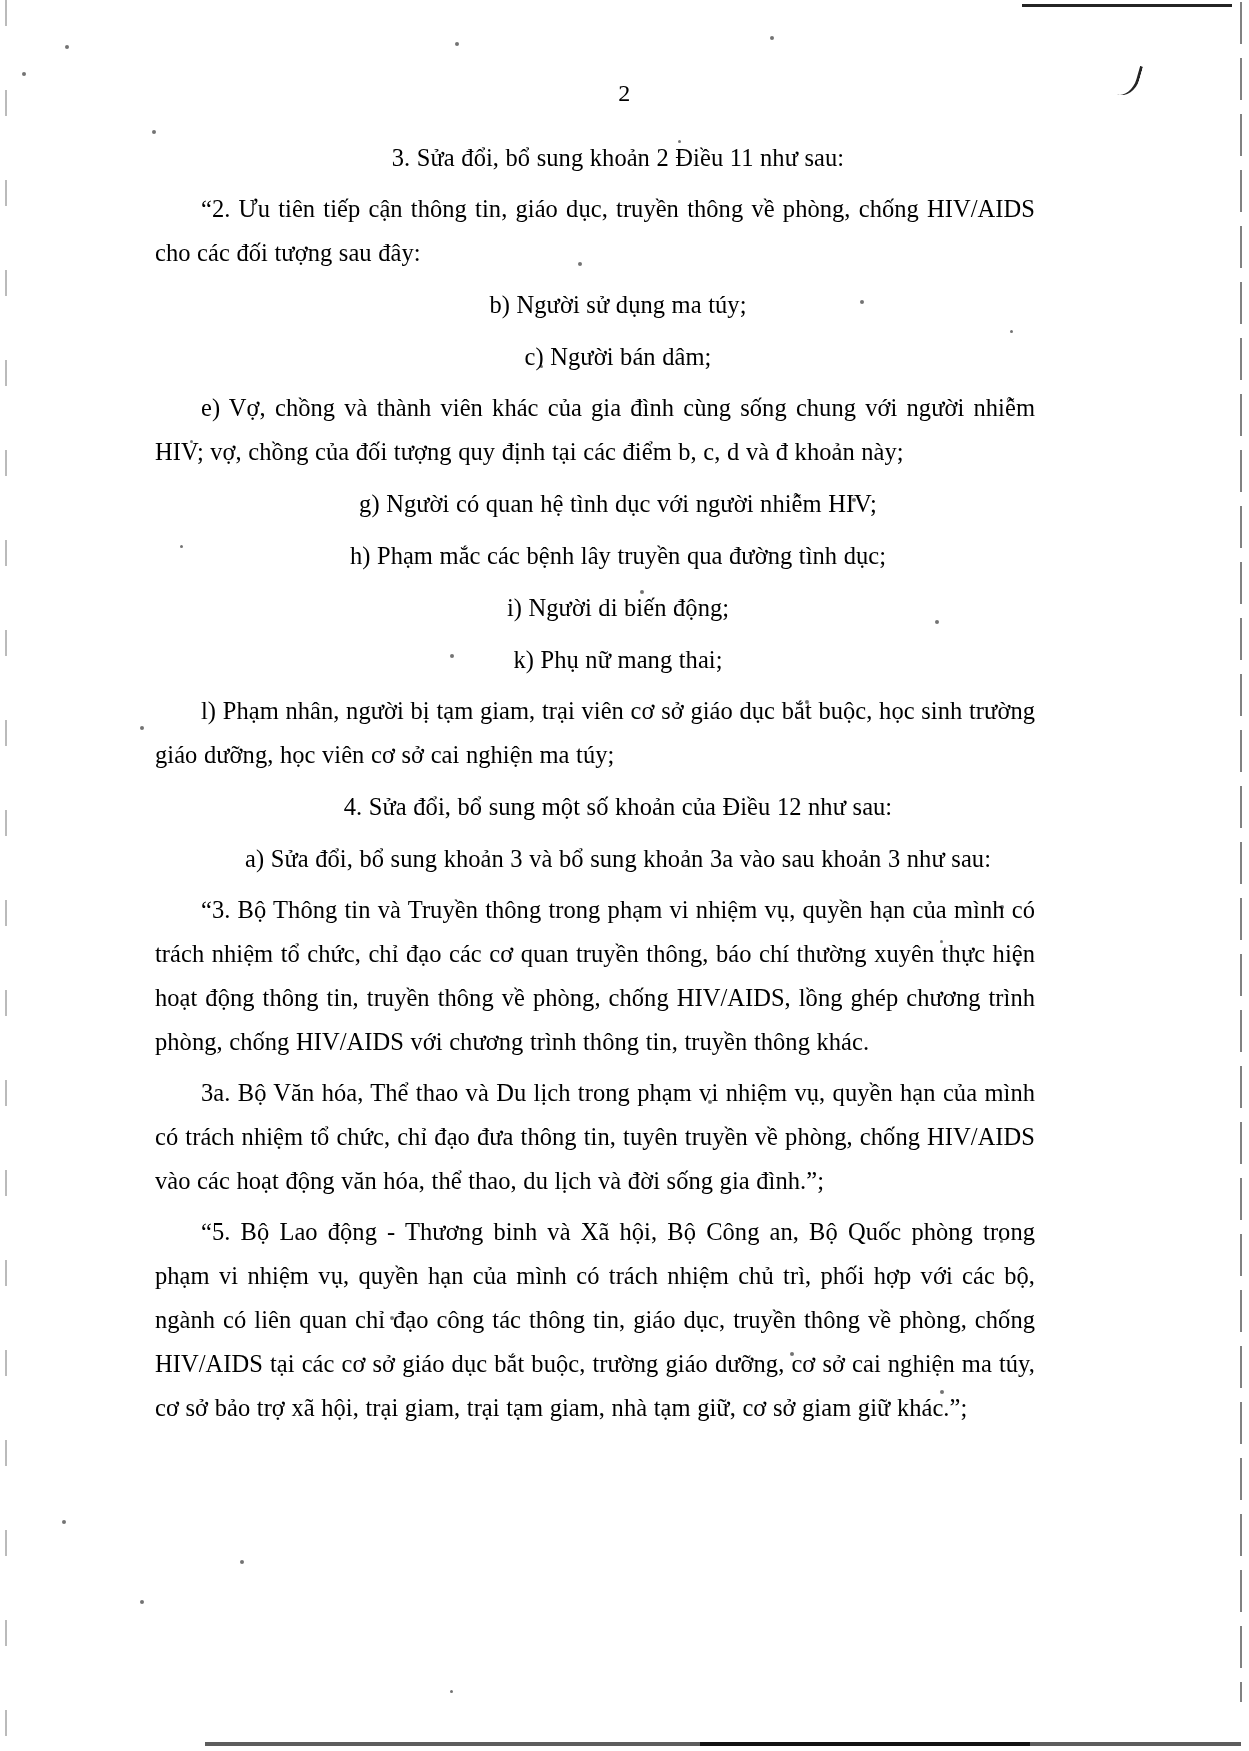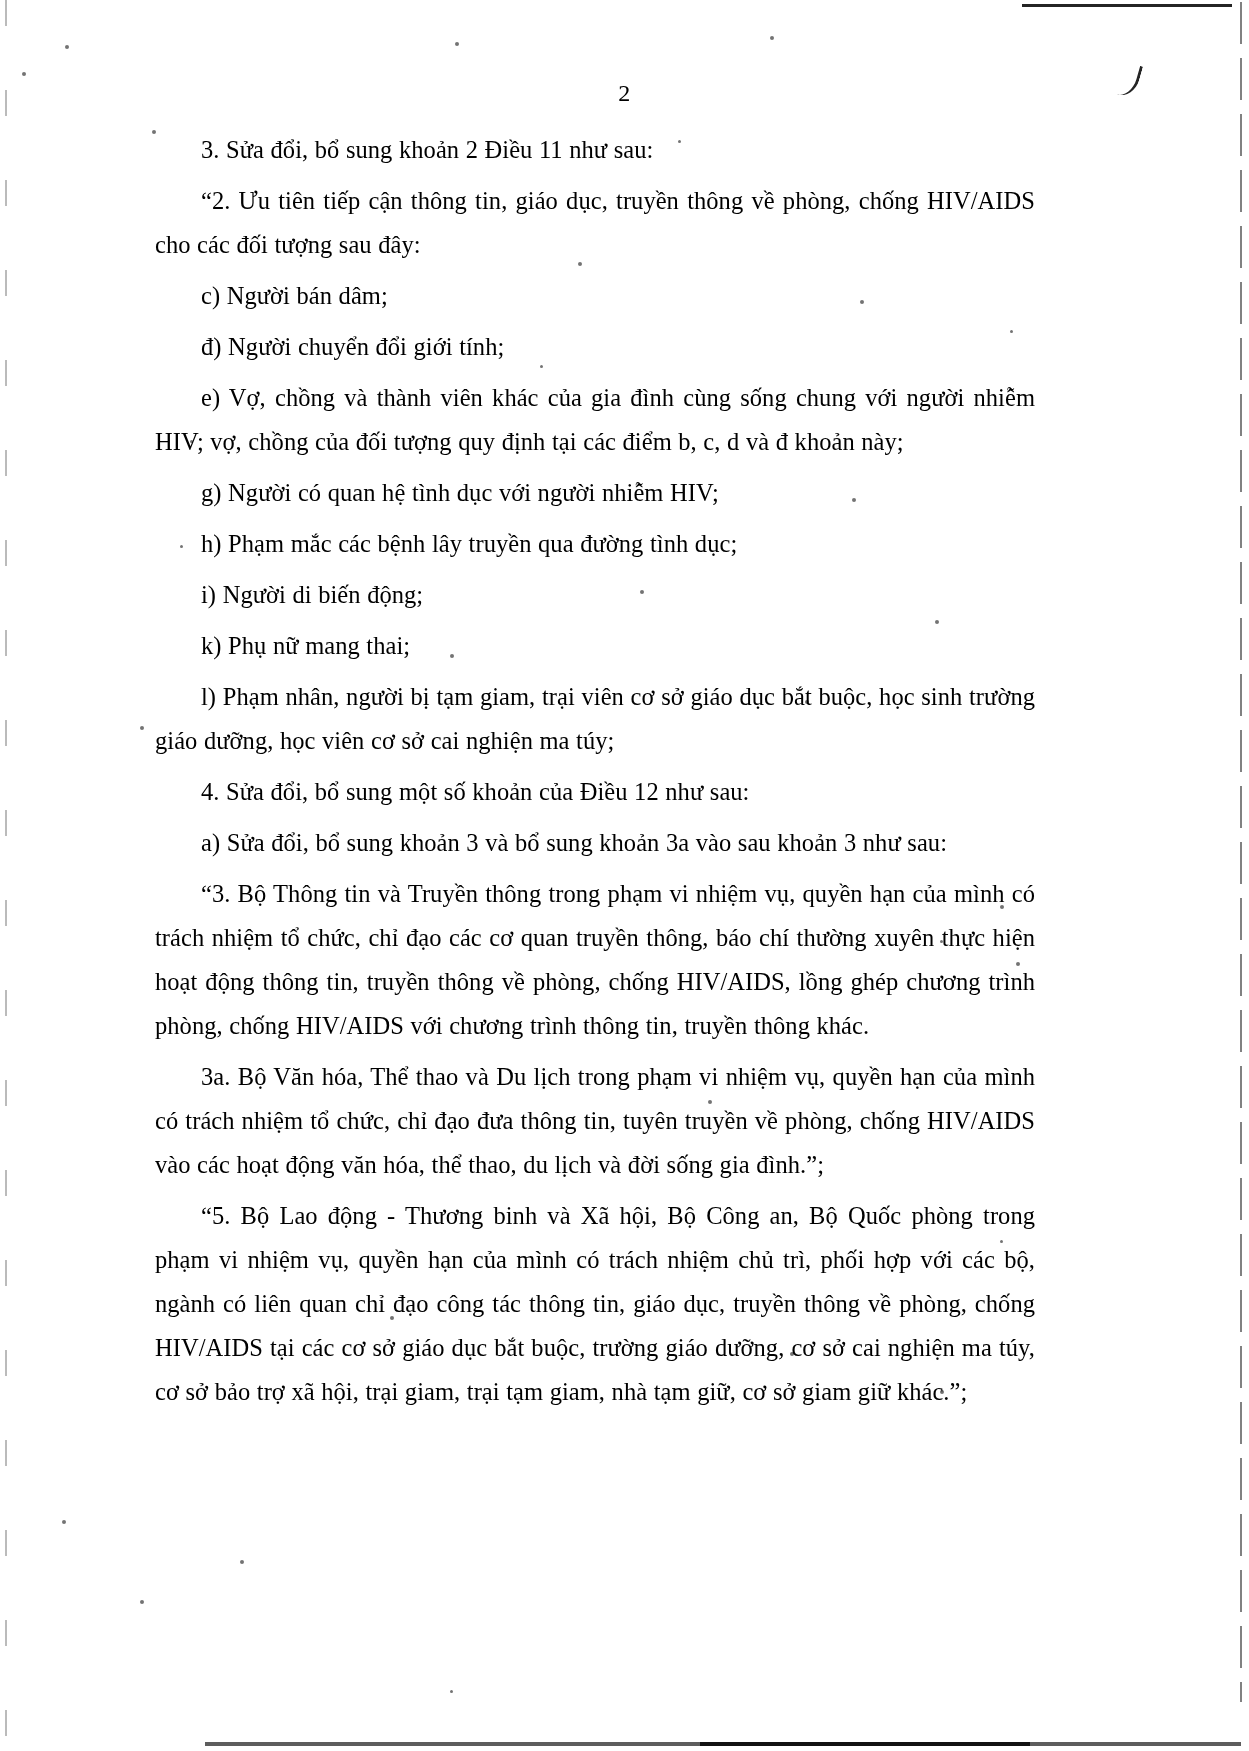--- a/index.html
+++ b/index.html
@@ -111,21 +111,22 @@
     margin: 0 0 7px 0;
     font-size: 24.5px;
     line-height: 44px;
     text-align: justify;
     text-indent: 46px;
     letter-spacing: 0.05px;
     word-spacing: 0.4px;
     -webkit-font-smoothing: none;
   }
   p.para.nojust {
-    text-align: left;
+    text-align: center;
+    margin-top: 8px;
   }
 </style>
 </head>
 <body>
 
 <div class="page">
 
   <div class="scan-edge-top"></div>
   <div class="scan-edge-right"></div>
   <div class="scan-edge-left"></div>
@@ -162,22 +163,22 @@
   <div class="ink-fleck" style="top:1520px;left:62px;width:4px;height:4px;"></div>
   <div class="ink-fleck" style="top:1560px;left:240px;width:4px;height:4px;"></div>
   <div class="ink-fleck" style="top:1600px;left:140px;width:4px;height:4px;"></div>
   <div class="ink-fleck" style="top:1690px;left:450px;width:3px;height:3px;"></div>
 
   <div class="page-number">2</div>
 
   <div class="body">
     <p class="para nojust">3. Sửa đổi, bổ sung khoản 2 Điều 11 như sau:</p>
     <p class="para">“2. Ưu tiên tiếp cận thông tin, giáo dục, truyền thông về phòng, chống HIV/AIDS cho các đối tượng sau đây:</p>
+    <p class="para nojust">b) Người sử dụng ma túy;</p>
     <p class="para nojust">c) Người bán dâm;</p>
-    <p class="para nojust">đ) Người chuyển đổi giới tính;</p>
     <p class="para">e) Vợ, chồng và thành viên khác của gia đình cùng sống chung với người nhiễm HIV; vợ, chồng của đối tượng quy định tại các điểm b, c, d và đ khoản này;</p>
     <p class="para nojust">g) Người có quan hệ tình dục với người nhiễm HIV;</p>
     <p class="para nojust">h) Phạm mắc các bệnh lây truyền qua đường tình dục;</p>
     <p class="para nojust">i) Người di biến động;</p>
     <p class="para nojust">k) Phụ nữ mang thai;</p>
     <p class="para">l) Phạm nhân, người bị tạm giam, trại viên cơ sở giáo dục bắt buộc, học sinh trường giáo dưỡng, học viên cơ sở cai nghiện ma túy;</p>
     <p class="para nojust">4. Sửa đổi, bổ sung một số khoản của Điều 12 như sau:</p>
     <p class="para nojust">a) Sửa đổi, bổ sung khoản 3 và bổ sung khoản 3a vào sau khoản 3 như sau:</p>
     <p class="para">“3. Bộ Thông tin và Truyền thông trong phạm vi nhiệm vụ, quyền hạn của mình có trách nhiệm tổ chức, chỉ đạo các cơ quan truyền thông, báo chí thường xuyên thực hiện hoạt động thông tin, truyền thông về phòng, chống HIV/AIDS, lồng ghép chương trình phòng, chống HIV/AIDS với chương trình thông tin, truyền thông khác.</p>
     <p class="para">3a. Bộ Văn hóa, Thể thao và Du lịch trong phạm vi nhiệm vụ, quyền hạn của mình có trách nhiệm tổ chức, chỉ đạo đưa thông tin, tuyên truyền về phòng, chống HIV/AIDS vào các hoạt động văn hóa, thể thao, du lịch và đời sống gia đình.”;</p>

